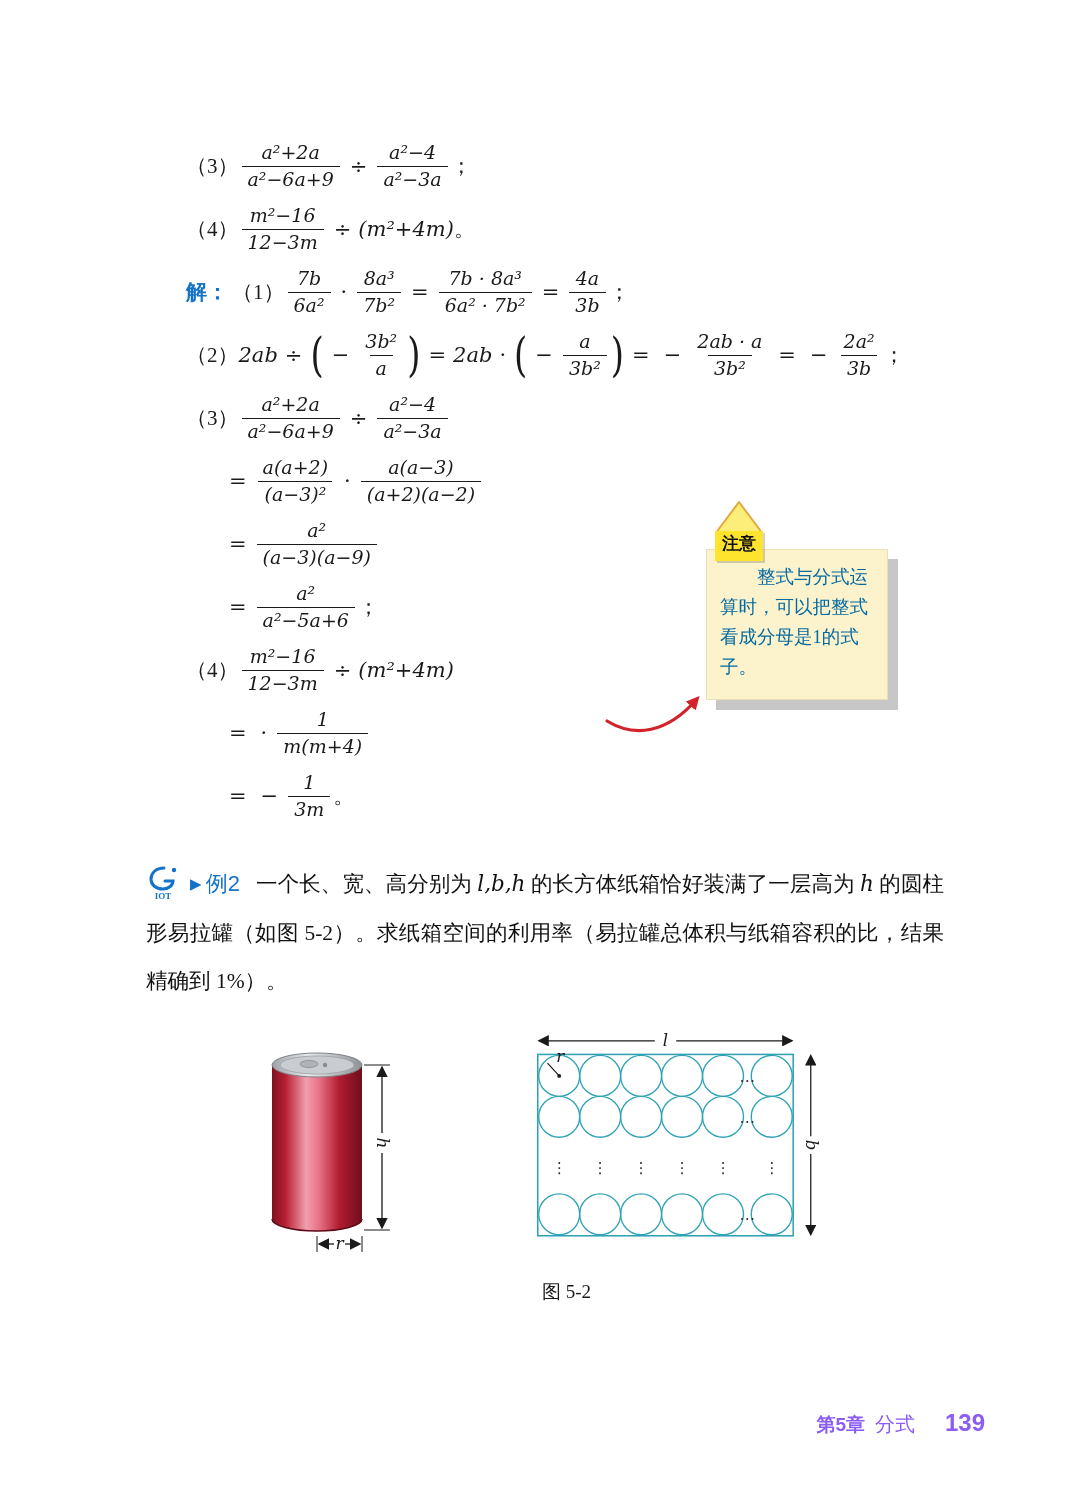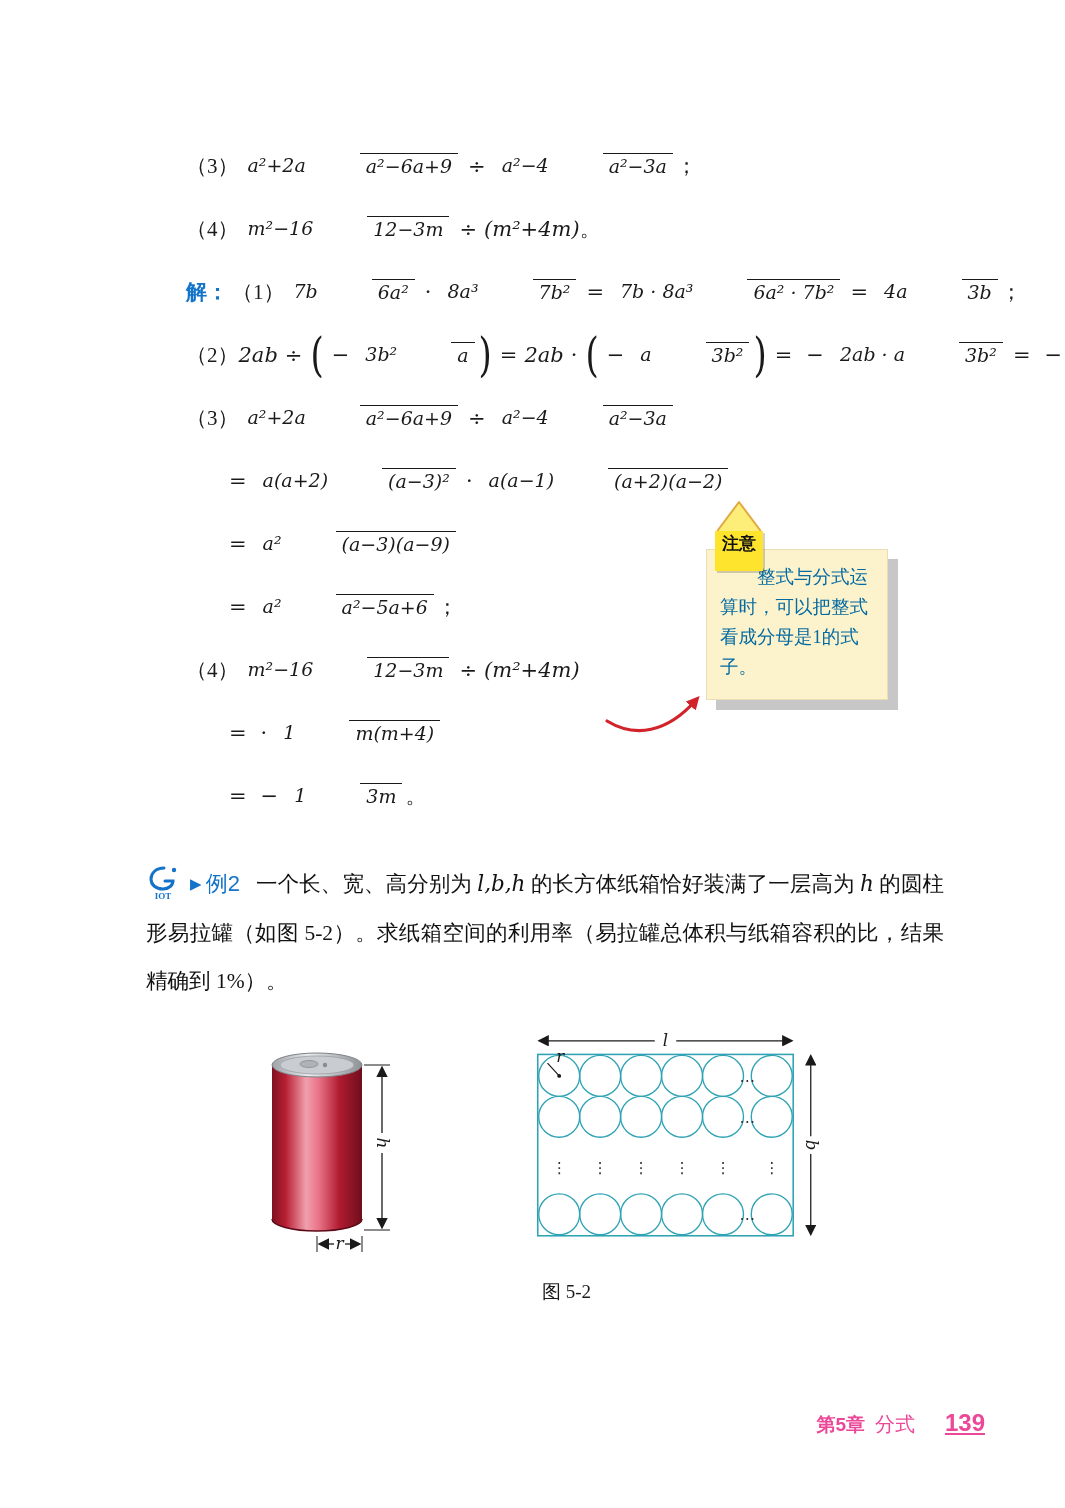--- a/index.html
+++ b/index.html
@@ -14,33 +14,33 @@
     display:flex; align-items:center; flex-wrap:nowrap;
     margin:5px 0; min-height:58px; font-size:21px; white-space:nowrap;
   }
   .math-line.eq { margin-left:36px; }
   .tk-txt  { font-family:"Liberation Serif", serif; }
   .tk-var  { font-family:"DejaVu Serif", serif; font-style:italic;text-align:right; }
   .tk-op   { margin:0 7px; font-family:"DejaVu Serif", serif; }
   .tk-solve{ color:#1273c9; font-weight:bold; margin-right:4px; font-family:"Liberation Sans",sans-serif; }
   .tk-big  { display:inline-block; transform:scaleY(1.35); font-size:34px; font-weight:300;
              font-family:"DejaVu Serif", serif; margin:0 1px; }
-  .frac { display:inline-flex; flex-direction:row; align-items:center; margin:0 3px;
-          font-family:"DejaVu Serif", serif; font-style:italic;gap:48px; }
+  .frac { display:inline-flex; flex-direction:column; align-items:center; margin:0 3px;
+          font-family:"DejaVu Serif", serif; font-style:italic; }
   .frac .num, .frac .den { font-size:19px; line-height:1.35; padding:0 6px; text-align:center; }
   .frac .den { border-top:1.6px solid #1a1a1a; }
 
   
   .note { position:absolute; left:706px; top:549px; width:182px; box-sizing:border-box;
           background:#fcf3cd; padding:13px 13px 16px; box-shadow:10px 10px 0 #c7c7c7;
           border:1px solid #eadfb4; }
   .note-badge { position:absolute; left:3px; top:-50px; width:58px; text-align:center; }
   .note-tri { display:block; margin:0 auto; }
   .note-title { background:#ffe42e; font-weight:bold; font-size:17px; color:#111;
-                padding:1px 7px 16px; display:inline-block; margin-top:-3px;
+                padding:1px 7px 6px; display:inline-block; margin-top:-3px;
                 box-shadow:2px 2px 0 rgba(0,0,0,0.18); font-family:"Liberation Sans",sans-serif; }
   .note-body { font-size:18.5px; line-height:1.62; color:#0369a1; text-indent:2em;
                font-family:"Liberation Serif", serif; }
 
   .pointer-arrow { position:absolute; left:595px; top:683px; }
 
   
   .example { margin:34px 0 0 146px; width:798px; font-size:21.5px; line-height:2.25;
              color:#111; text-align:justify; }
   .ex-icon { vertical-align:-10px; margin-right:8px; }
@@ -49,24 +49,24 @@
               font-family:"Liberation Sans",sans-serif; }
 
   
   .figure { display:flex; align-items:flex-start; gap:106px; margin:22px 0 0 252px; }
   .fig-caption { margin:8px 0 12px 542px; font-size:19px; }
   .dim { font-family:"DejaVu Serif", serif; font-style:italic; font-size:17px; fill:#1a1a1a; }
   .dots { font-size:16px; fill:#333; font-family:"DejaVu Sans", sans-serif; }
 
   
   .footer { position:absolute; right:80px; bottom:70px; display:flex; align-items:baseline;
-            font-family:"Liberation Sans", sans-serif; color:#ec4899; }
+            font-family:"Liberation Sans", sans-serif; color:#8b5cf6; }
   .f-chapter { font-weight:bold; font-size:19px; }
   .f-section { margin-left:10px; font-size:20px; }
-  .f-page { margin-left:30px; font-weight:bold; font-size:24px;text-decoration:underline; }
+  .f-page { margin-left:30px; font-weight:bold; font-size:24px; }
 </style>
 </head>
 <body>
 
 <div class="page">
 
   <section class="math-block">
       <div class="math-line">
         <span class="tk-txt">（3）</span>
         <span class="frac">
@@ -162,21 +162,21 @@
         </span>
       </div>
       <div class="math-line eq">
         <span class="tk-op">=</span>
         <span class="frac">
           <span class="num">a(a+2)</span>
           <span class="den">(a−3)²</span>
         </span>
         <span class="tk-op">·</span>
         <span class="frac">
-          <span class="num">a(a−1)</span>
+          <span class="num">a(a−3)</span>
           <span class="den">(a+2)(a−2)</span>
         </span>
       </div>
       <div class="math-line eq">
         <span class="tk-op">=</span>
         <span class="frac">
           <span class="num">a²</span>
           <span class="den">(a−3)(a−9)</span>
         </span>
       </div>

